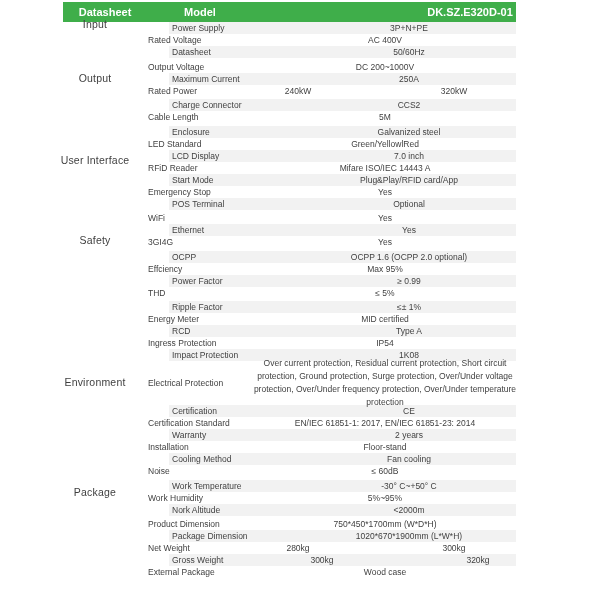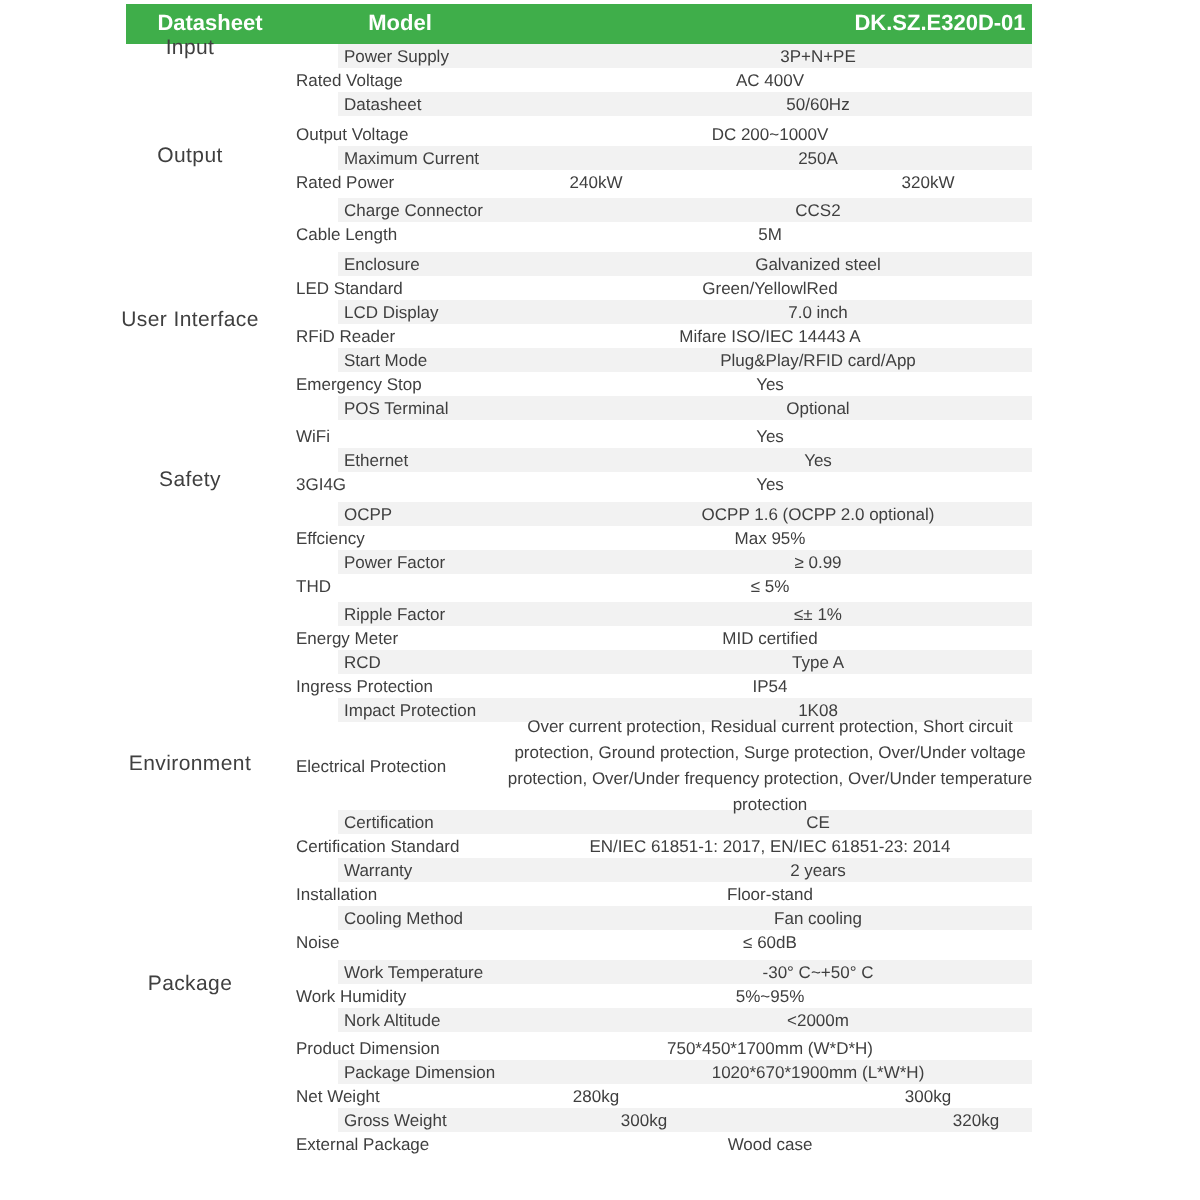--- a/index.html
+++ b/index.html
@@ -22,21 +22,21 @@
   .rows { position:absolute; left:145px; top:22px; width:395px; }
   .group + .group { margin-top:2.5px; }
   .row { display:flex; height:12px; }
   .row.alt { background:var(--alt);margin-left:24px; }
   .row.tall { height:39px; }
   .param { width:105px; padding-left:3px; box-sizing:border-box; font-size:8.5px;
     line-height:12px; white-space:nowrap; }
   .tall .param { line-height:39px; }
   .values { position:relative; flex:1; font-size:8.5px; }
   .v { position:absolute; top:0; line-height:12px; transform:translateX(-50%); white-space:nowrap; }
-  .vm { left:135px; } .v1 { left:48px; } .v2 { left:214px;text-align:right; }
+  .vm { left:135px; } .v1 { left:48px; } .v2 { left:204px;text-align:right; }
   .tall .values { display:flex; align-items:center; }
   .tall .vm { position:static; transform:none; display:block; white-space:normal; width:100%;
     box-sizing:border-box; padding-right:20px; text-align:center; line-height:13px; }
 </style>
 </head>
 <body>
 
 <div class="page">
   <div class="header-row">
     <div class="h-cell h-datasheet">Datasheet</div>

